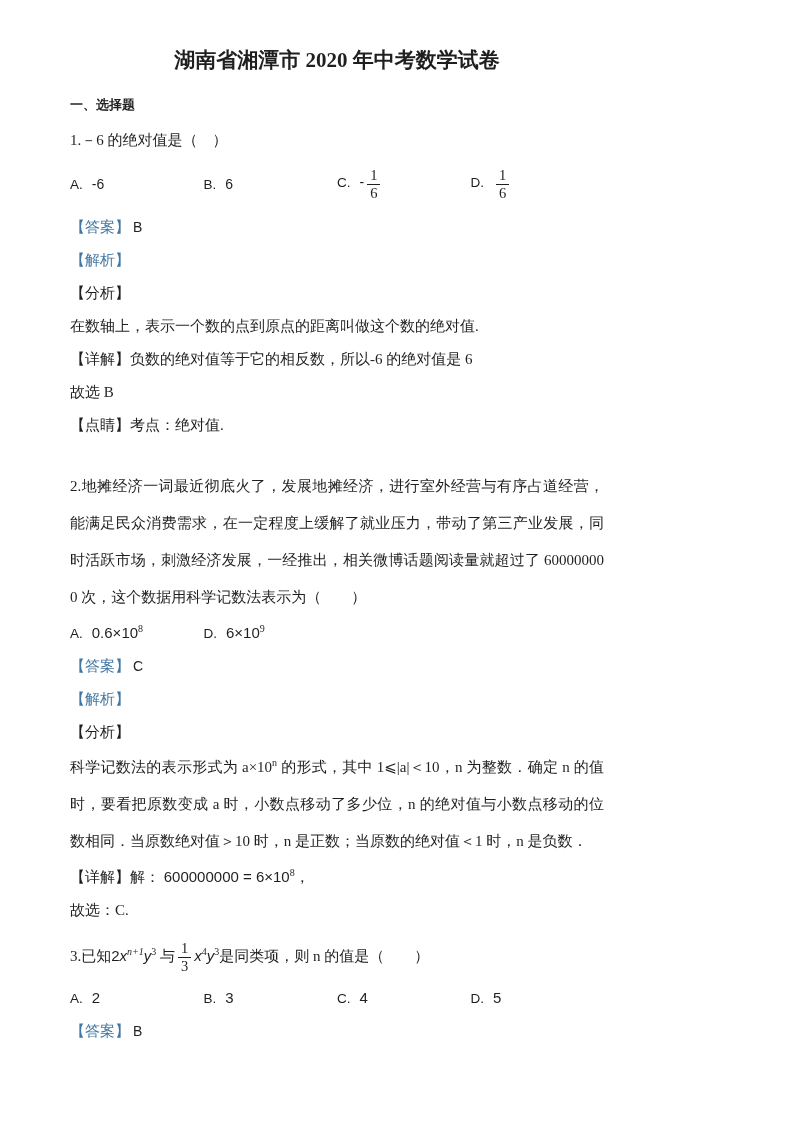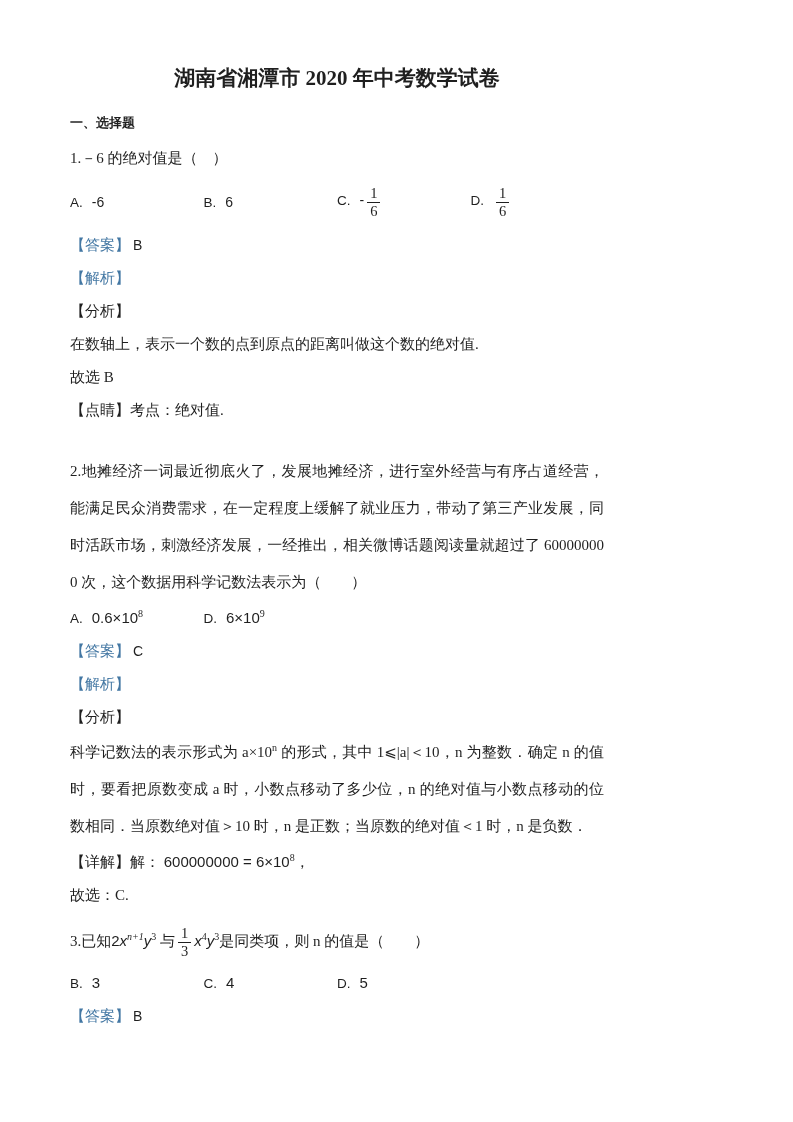--- a/index.html
+++ b/index.html
@@ -1,20 +1,20 @@
 <!DOCTYPE html>
 <html style="--tag-blue: #4377a3; --ink: #1f1f1f;"><head>
 <meta charset="utf-8">
 <style>
   :root { --tag-blue: #4377a3; --ink: #1f1f1f; }
   * { box-sizing: border-box; }
   html, body { margin: 0; padding: 0; background: #ffffff; }
   .page {
     width: 674px; height: 1122px; background: #ffffff; overflow: hidden;
-    padding: 62px 70px 0 70px;
+    padding: 44px 70px 0 70px;
     color: var(--ink);
     font-family: "Liberation Serif", "DejaVu Serif", serif;
   }
   .title {
     margin: 0 0 12px 0; text-align: center;
     font-size: 21px; font-weight: 700; line-height: 32px;
   }
   .section-heading {
     margin: 0 0 2px 0;
     font-size: 13px; font-weight: 700; line-height: 34px;
@@ -85,20 +85,21 @@
             <span class="fnum">1</span>
             <span class="fden">6</span>
           </span>
       </div>
     </div>
 
     <p class="para"><span class="tag-blue">【答案】</span><span class="ans">B</span></p>
     <p class="para"><span class="tag-blue">【解析】</span></p>
     <p class="para"><span>【分析】</span></p>
     <p class="para">在数轴上，表示一个数的点到原点的距离叫做这个数的绝对值.</p>
+    <p class="para"><span>【详解】</span><span>负数的绝对值等于它的相反数，所以-6 的绝对值是 6</span></p>
     <p class="para">故选 B</p>
     <p class="para"><span>【点睛】</span><span>考点：绝对值.</span></p>
   </section>
 
   <section class="gap-q2">
     <p class="para loose">2.地摊经济一词最近彻底火了，发展地摊经济，进行室外经营与有序占道经营，能满足民众消费需求，在一定程度上缓解了就业压力，带动了第三产业发展，同时活跃市场，刺激经济发展，一经推出，相关微博话题阅读量就超过了 600000000 次，这个数据用科学记数法表示为（　　）</p>
 
     <div class="opts">
       <div class="opt">
         <span class="olabel">A.</span><span class="math">0.6×10</span><sup class="sup">8</sup>
@@ -117,20 +118,23 @@
   </section>
 
   <section class="gap-q3">
     <p class="para" style="line-height:50px;"><span>3.已知</span><span class="math">2</span><span class="math it">x</span><sup class="sup it">n+1</sup><span class="math it">y</span><sup class="sup">3</sup><span> 与</span><span class="frac">
           <span class="fnum">1</span>
           <span class="fden">3</span>
         </span><span class="math it">x</span><sup class="sup">4</sup><span class="math it">y</span><sup class="sup">3</sup><span>是同类项，则 n 的值是（　　）</span></p>
 
     <div class="opts">
       <div class="opt">
+        <span class="olabel">A.</span><span class="math">2</span>
+      </div>
+      <div class="opt">
         <span class="olabel">B.</span><span class="math">3</span>
       </div>
       <div class="opt">
         <span class="olabel">C.</span><span class="math">4</span>
       </div>
       <div class="opt">
         <span class="olabel">D.</span><span class="math">5</span>
       </div>
     </div>
 

